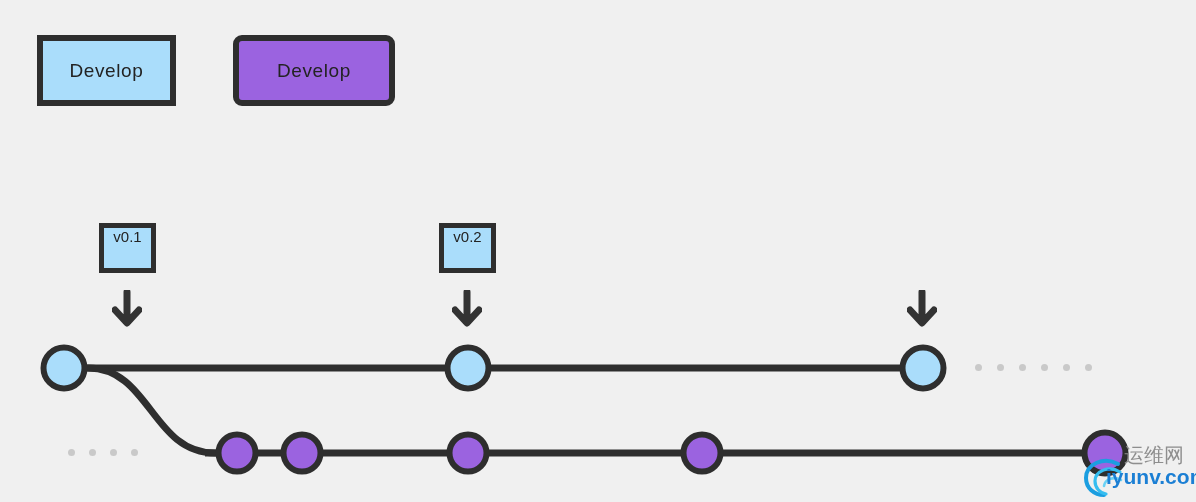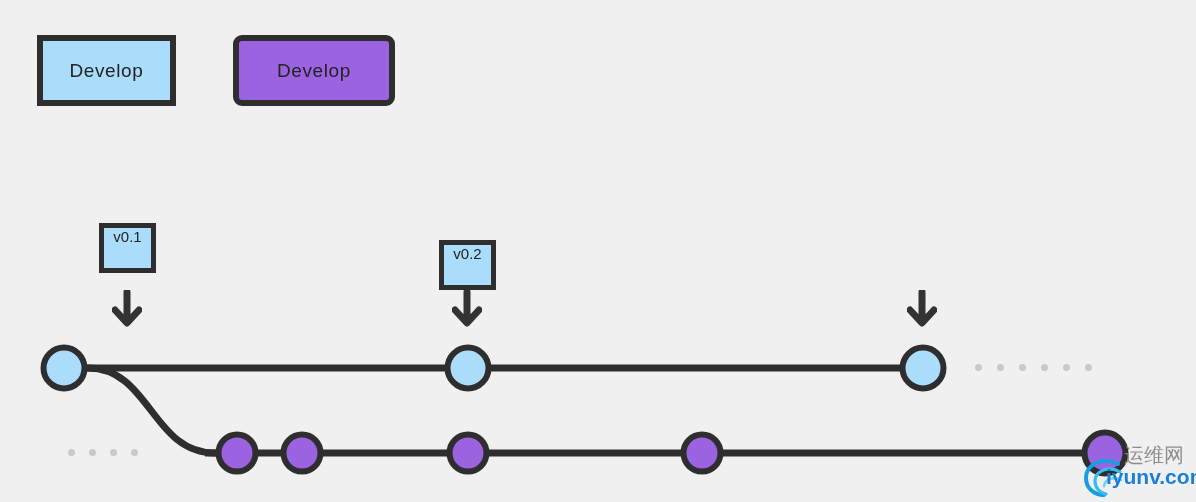--- a/index.html
+++ b/index.html
@@ -162,21 +162,21 @@
     <circle cx="1105" cy="453" r="20.5" fill="#9b63e0" stroke="#2e2e2e" stroke-width="6"></circle>
   </svg>
 
   <div class="tag-box" style="left:99px; top:223px;">
     <span>v0.1</span>
   </div>
   <svg class="tag-arrow" style="left:112px; top:290px;" viewBox="0 0 30 40">
     <path d="M 15 2 L 15 30 M 3 20 L 15 33 L 27 20" fill="none" stroke="#333333" stroke-width="7" stroke-linecap="round" stroke-linejoin="round"></path>
   </svg>
 
-  <div class="tag-box" style="left:439px; top:240px;">
+  <div class="tag-box" style="left:439px; top:223px;">
     <span>v0.2</span>
   </div>
   <svg class="tag-arrow" style="left:452px; top:290px;" viewBox="0 0 30 40">
     <path d="M 15 2 L 15 30 M 3 20 L 15 33 L 27 20" fill="none" stroke="#333333" stroke-width="7" stroke-linecap="round" stroke-linejoin="round"></path>
   </svg>
 
   <svg class="tag-arrow" style="left:907px; top:290px;" viewBox="0 0 30 40">
     <path d="M 15 2 L 15 30 M 3 20 L 15 33 L 27 20" fill="none" stroke="#333333" stroke-width="7" stroke-linecap="round" stroke-linejoin="round"></path>
   </svg>
 

